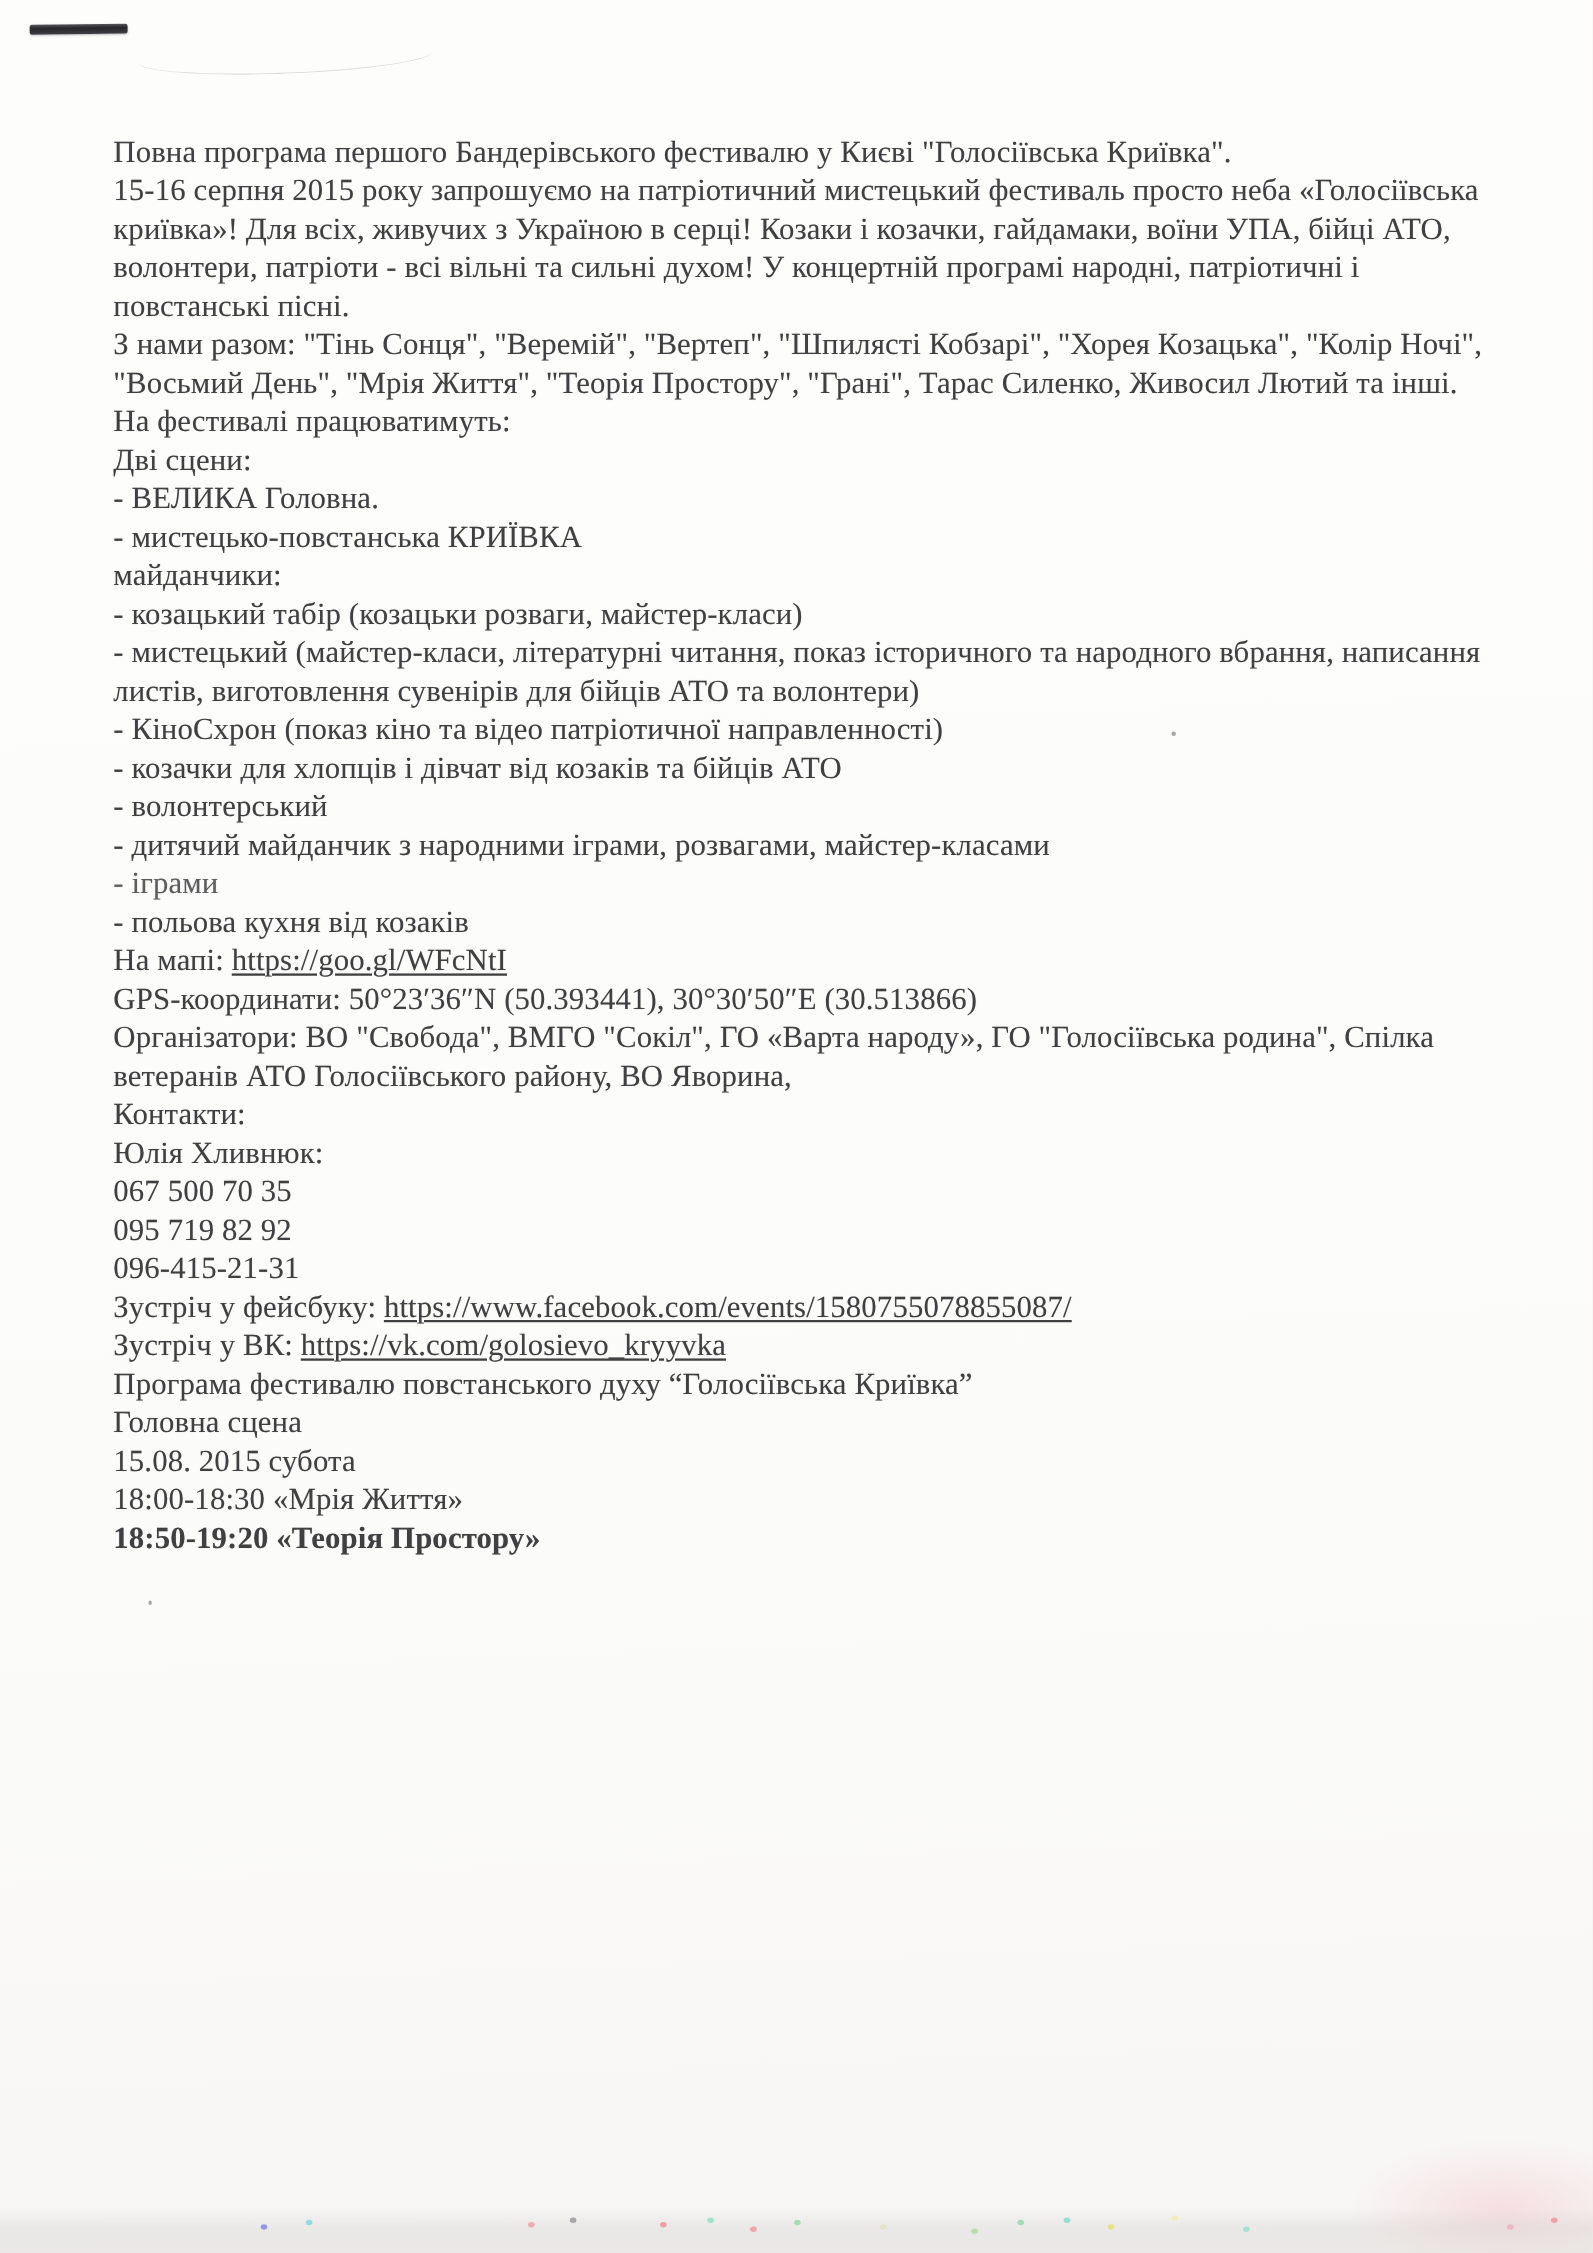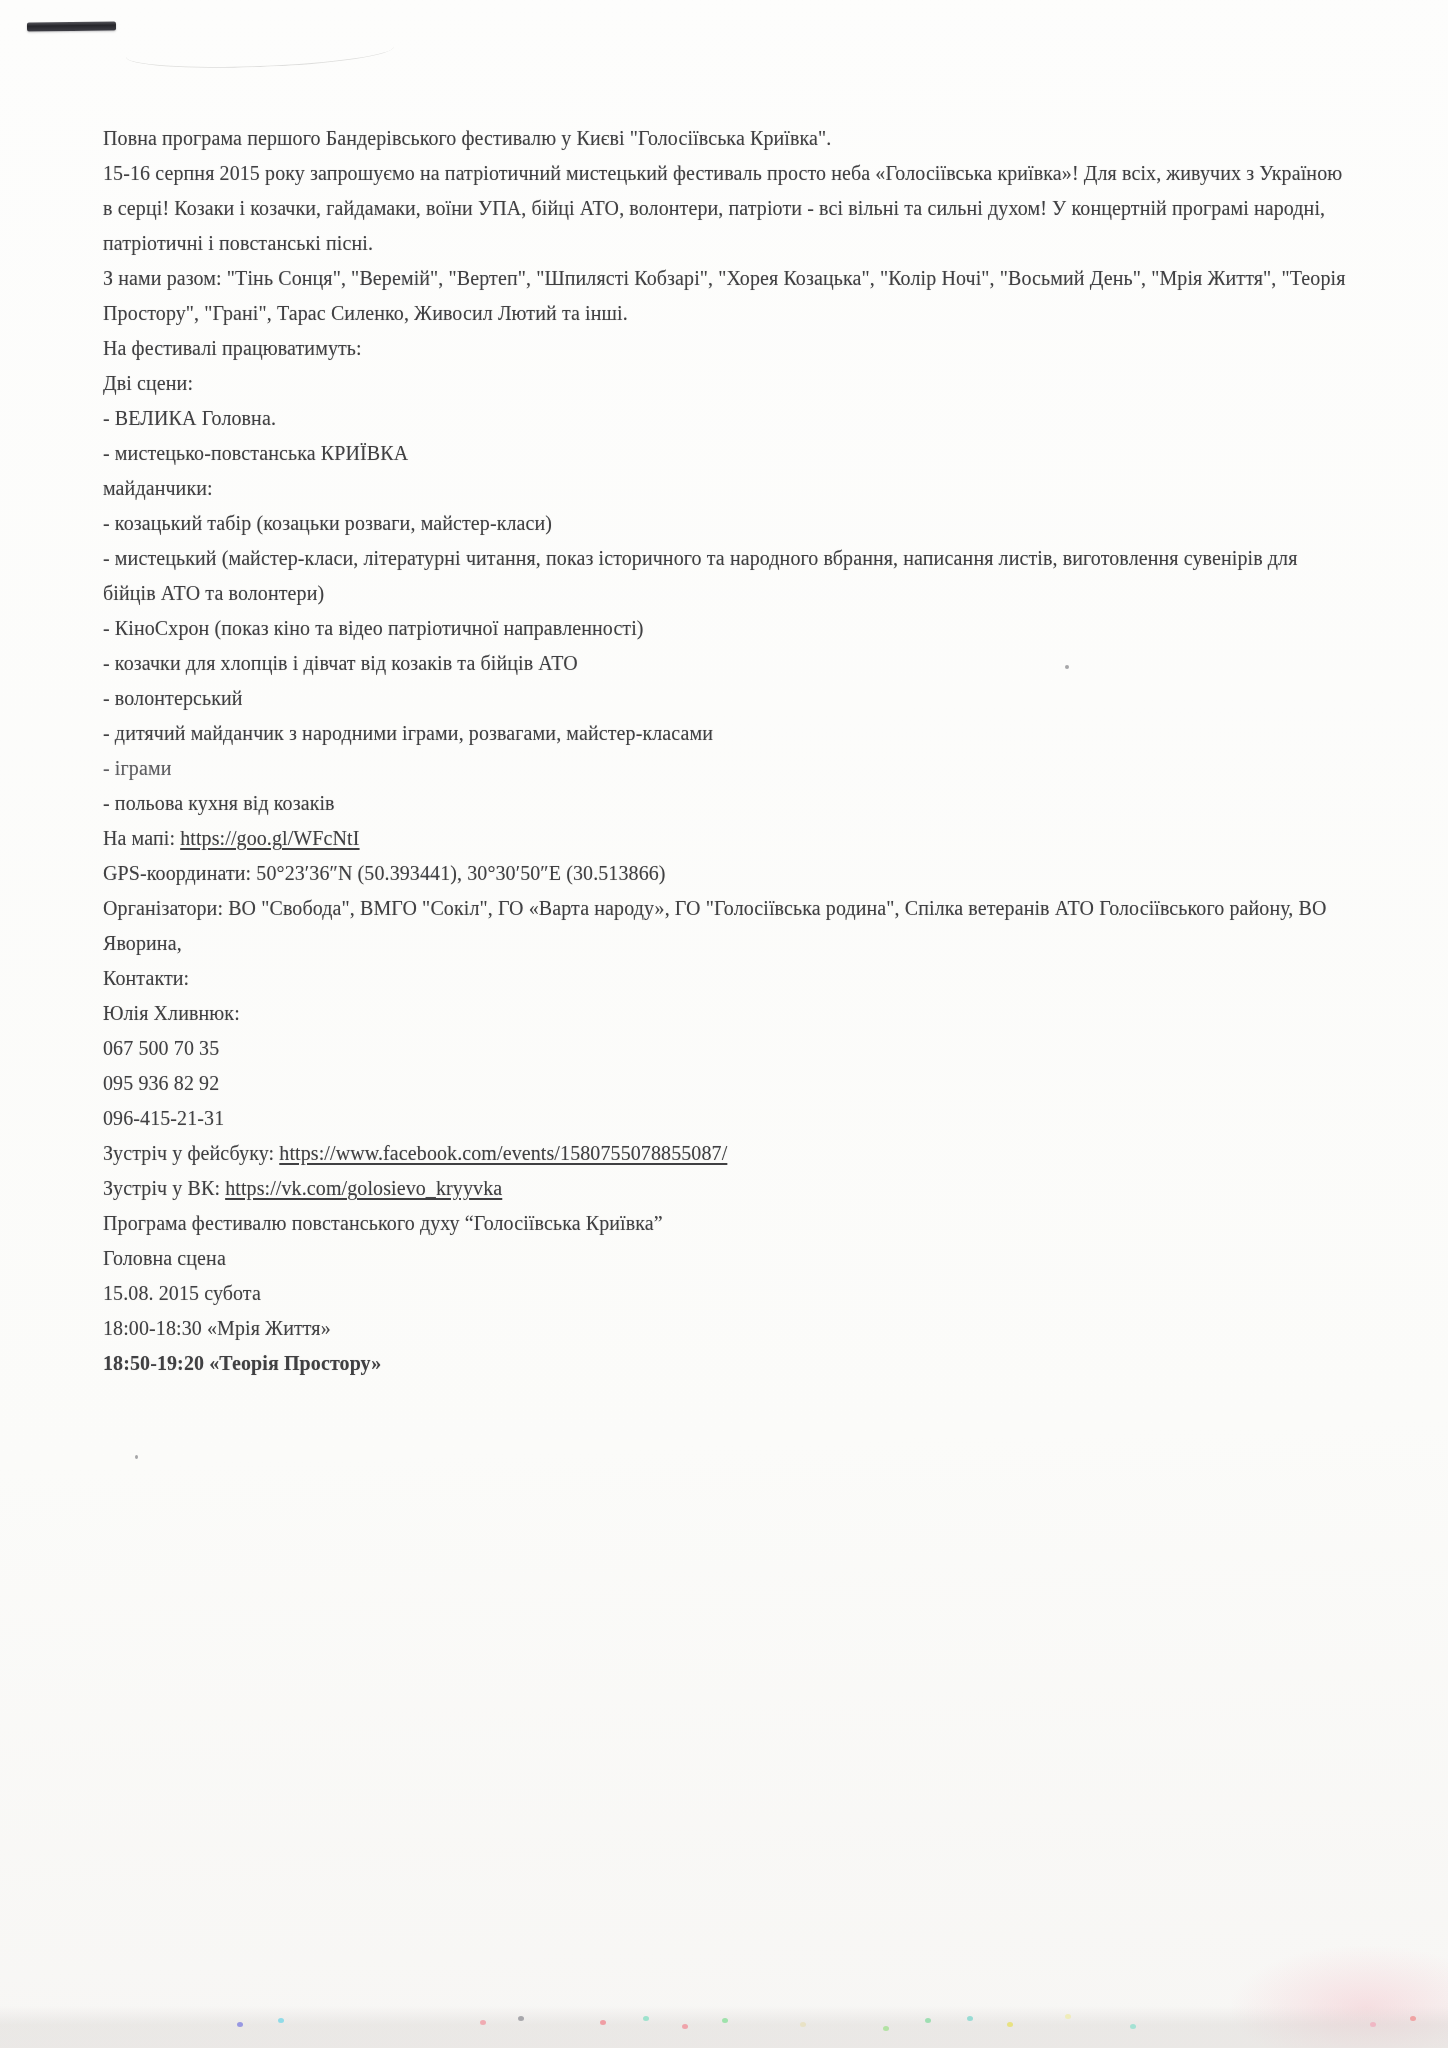--- a/index.html
+++ b/index.html
@@ -9,21 +9,21 @@
     overflow:hidden;
     font-family:"Liberation Serif","DejaVu Serif",serif;
   }
   .page{
     position:absolute;inset:0;
     background:linear-gradient(178deg,#fdfdfc 0%,#fbfbf9 70%,#f7f6f4 100%);
     color:#404042;
   }
   .content{
     position:absolute;left:103px;top:121px;width:1250px;
-    font-size:20px;line-height:35px;
+    font-size:28px;line-height:35px;
     text-shadow:0 0 1px rgba(75,75,80,.28);
     letter-spacing:.1px;
   }
   .content p{margin:0;padding:0;}
   .gap{margin-top:33px;}
   .gap-map{margin-top:40px;}
   .gap-36{margin-top:36px;}
   .gap-30{margin-top:30px;font-weight:bold;}
   .faint{color:#5d5d60;}
   a.doc-link{
@@ -92,21 +92,21 @@
     <p>- польова кухня від козаків</p>
 
 
     <p class="gap-map"><span>На мапі: </span><a class="doc-link" href="#">https://goo.gl/WFcNtI</a></p>
     <p>GPS-координати: 50°23′36″N (50.393441), 30°30′50″E (30.513866)</p>
 
     <p class="gap">Організатори: ВО "Свобода", ВМГО "Сокіл", ГО «Варта народу», ГО "Голосіївська родина", Спілка ветеранів АТО Голосіївського району, ВО Яворина,</p>
     <p>Контакти:</p>
     <p>Юлія Хливнюк:</p>
     <p>067 500 70 35</p>
-    <p>095 936 82 92</p>
+    <p>095 719 82 92</p>
     <p>096-415-21-31</p>
 
     <p class="gap"><span>Зустріч у фейсбуку: </span><a class="doc-link" href="#">https://www.facebook.com/events/1580755078855087/</a></p>
     <p><span>Зустріч у ВК: </span><a class="doc-link" href="#">https://vk.com/golosievo_kryyvka</a></p>
 
     <p class="gap">Програма фестивалю повстанського духу “Голосіївська Криївка”</p>
 
     <p class="gap-36">Головна сцена</p>
 
     <p class="gap">15.08. 2015 субота</p>

